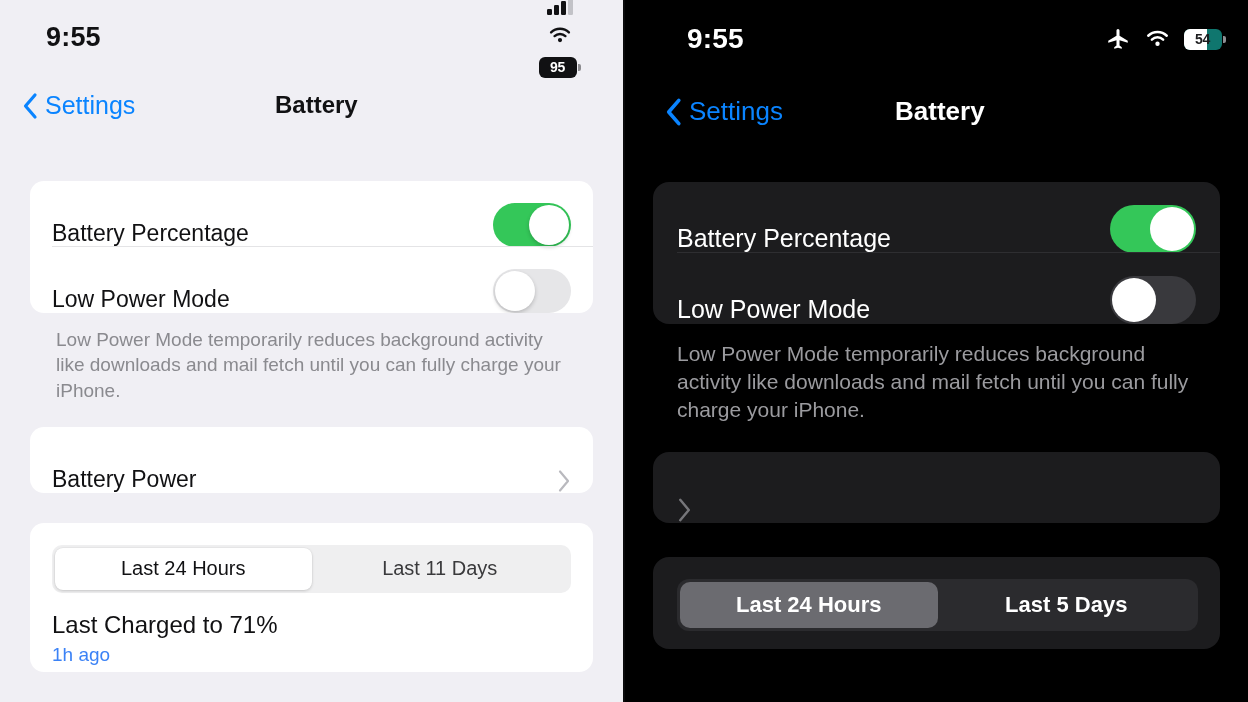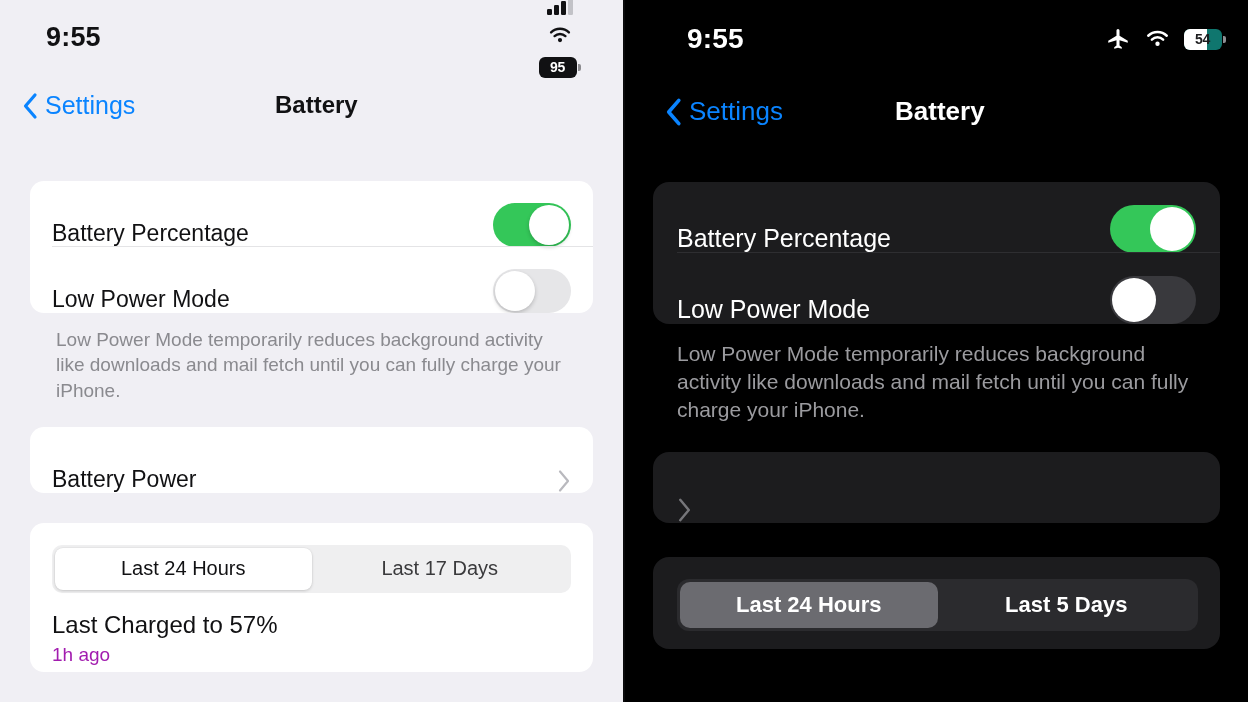--- a/index.html
+++ b/index.html
@@ -158,21 +158,21 @@
     display: flex; align-items: center; justify-content: center;
   }
   .panel-light .seg { height: 42px; font-size: 20px; color: #3a3a3c; }
   .panel-dark  .seg { height: 46px; font-size: 22px; color: #ffffff; font-weight: bold; border-radius: 10px; }
   .panel-light .seg.active { background: #ffffff; box-shadow: 0 1px 3px rgba(0,0,0,.16), 0 0 0 .5px rgba(0,0,0,.04); color: #111113; }
   .panel-dark  .seg.active { background: #6b6b70; }
 
   .charge-block { }
   .panel-light .charge-block { padding: 18px 22px 0 22px; }
   .charge-title { font-size: 24px; color: #111113; }
-  .charge-sub { font-size: 19px; color: #a21caf; margin-top: 5px; }
+  .charge-sub { font-size: 19px; color: #3b82f6; margin-top: 5px; }
 
   .panel-dark .clipped-line {
     padding: 14px 24px 0 24px;
     font-size: 25px; font-weight: bold; color: #ffffff;
     height: 14px; overflow: hidden;
   }
 </style>
 </head>
 <body>
 
@@ -238,24 +238,24 @@
           <span class="row-label">Battery Power</span>
           <svg class="chevron" width="14" height="24" viewBox="0 0 14 24">
             <path d="M3 2.5 11 12l-8 9.5" stroke="#b9b9be" stroke-width="2.2" fill="none" stroke-linecap="round" stroke-linejoin="round"></path>
           </svg>
         </div>
       </div>
 
       <div class="card" style="margin-top:30px;padding-bottom:6px">
         <div class="seg-wrap">
           <div class="seg active">Last 24 Hours</div>
-          <div class="seg">Last 17 Days</div>
+          <div class="seg">Last 11 Days</div>
         </div>
         <div class="charge-block">
-          <div class="charge-title">Last Charged to 57%</div>
+          <div class="charge-title">Last Charged to 71%</div>
           <div class="charge-sub">1h ago</div>
         </div>
       </div>
 
     </div>
   </div>
 
   <div class="panel-divider"></div>
 
   <div class="panel-dark">

